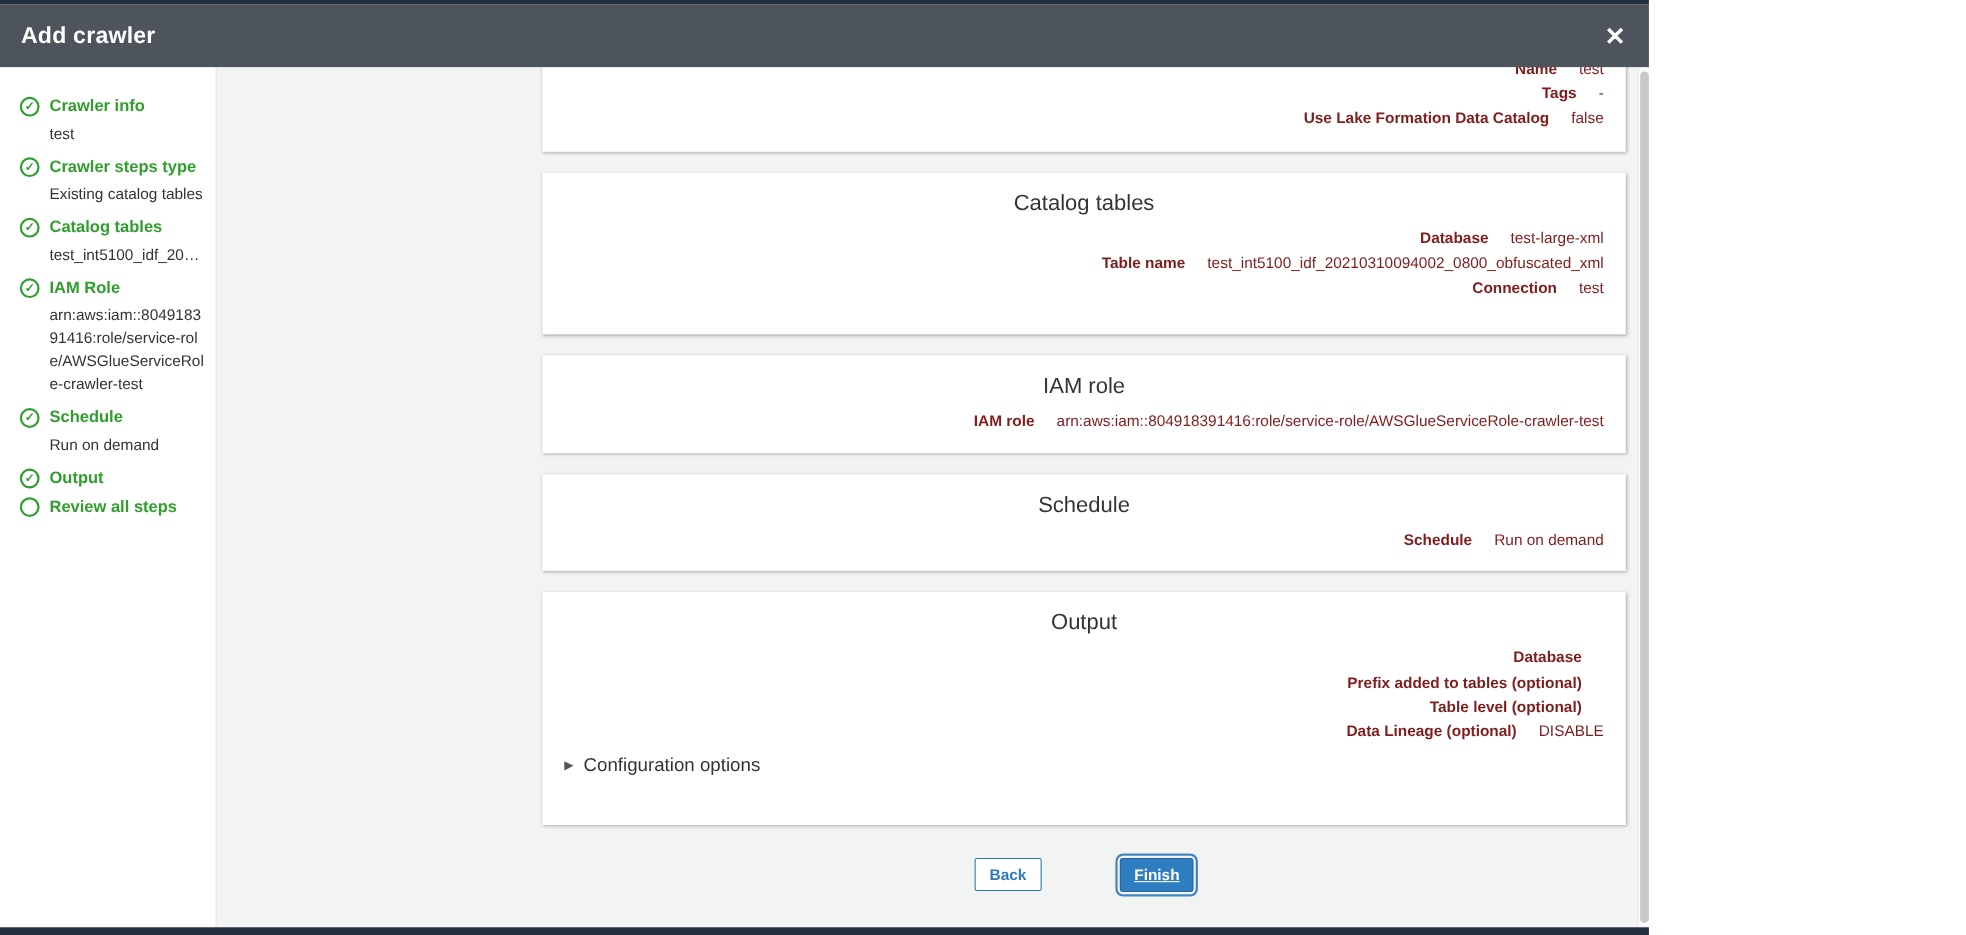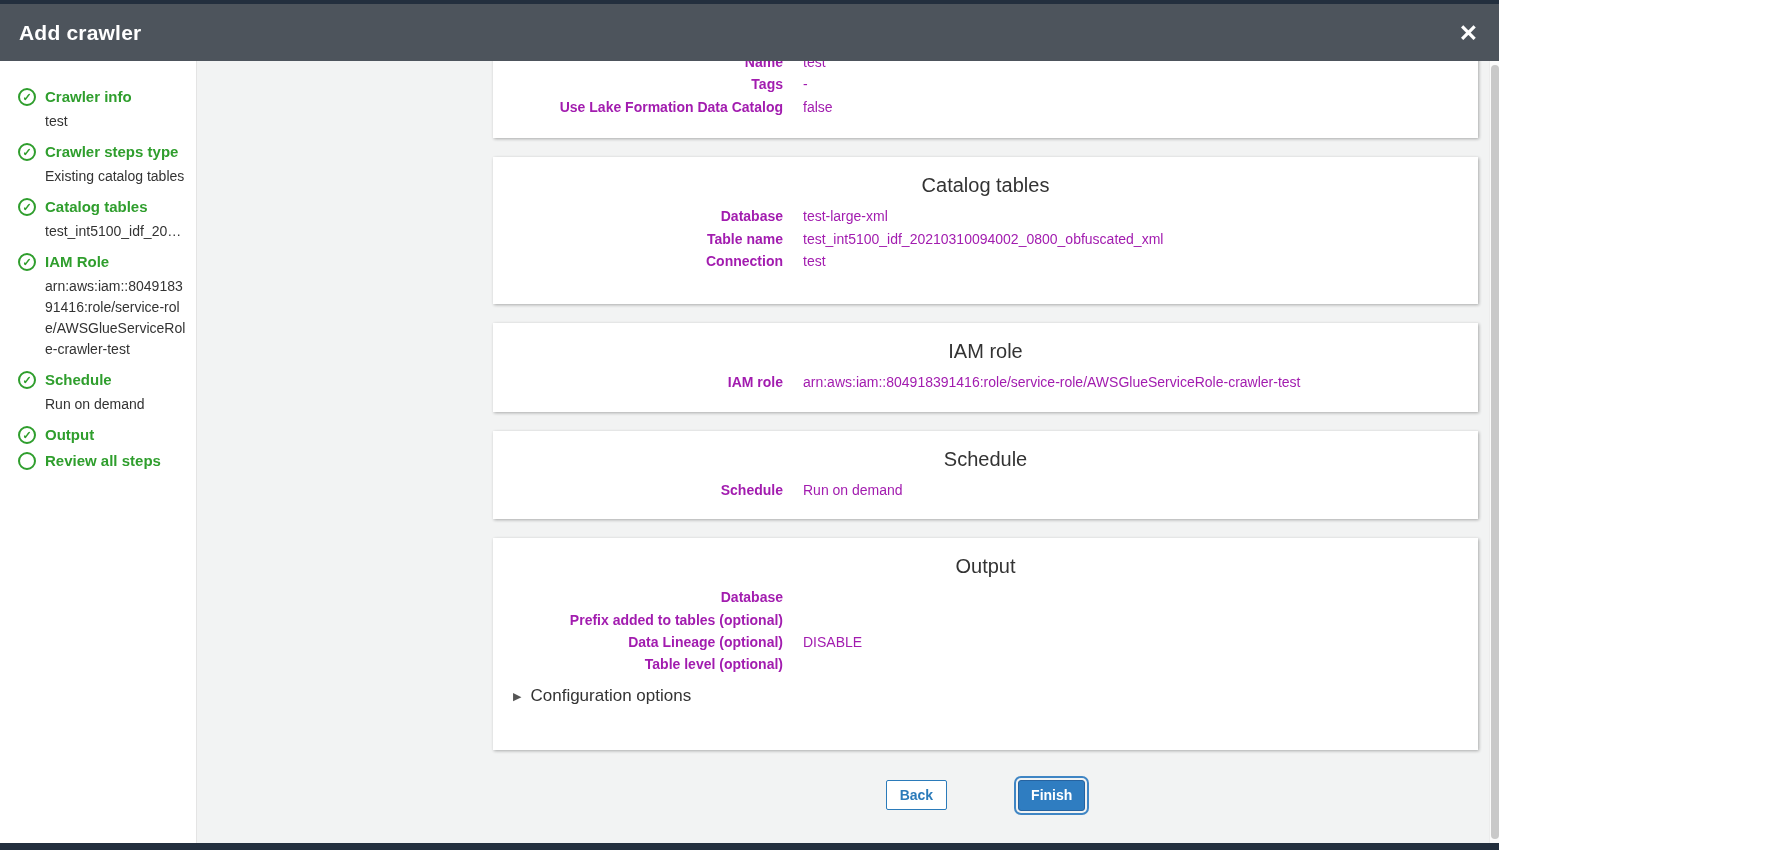--- a/index.html
+++ b/index.html
@@ -31,33 +31,33 @@
   .main { position:absolute; left:198px; top:61px; right:10px; bottom:7px; overflow:hidden; }
   .cards { width:985px; margin-left:295px; }
   .card { background:#ffffff; box-shadow:1px 1px 3px rgba(0,0,0,.3); padding:14px 20px 30px; margin-bottom:19px; }
   .card:nth-child(1) { margin-top:-40px; padding-top:30px; padding-bottom:20px; }
   .card:nth-child(2) { padding-bottom:32px; }
   .card:nth-child(3) { padding-bottom:18px; }
   .card:nth-child(4) { padding-bottom:18px; }
   .card:nth-child(5) { padding-bottom:42px; }
   .card-title { text-align:center; font-size:20px; font-weight:400; color:#333; line-height:28px; margin-bottom:6px; }
   .card-title:empty { display:none; }
-  .kv-row { display:flex; font-size:14px; line-height:22.4px; color:#a21caf; }
+  .kv-row { display:flex; font-size:14px; line-height:22.4px; color:#7f1d1d;justify-content:flex-end; }
   .kv-label { flex:none; width:270px; text-align:right; font-weight:bold; }
   .kv-value { margin-left:20px; white-space:nowrap; min-height:22.4px; }
   .expander { display:flex; align-items:center; margin-top:8px; line-height:24px; cursor:pointer; }
   .expander .tri { font-size:11px; color:#555; margin-right:9px; }
   .expander .ex-label { font-size:17px; color:#333; }
 
   
   .footer-actions { width:985px; margin-left:295px; margin-top:30px; display:flex; justify-content:center; align-items:center;gap:44px; }
   .btn { font-family:"Liberation Sans", sans-serif; font-size:14px; font-weight:bold; cursor:pointer; }
   .btn-back { height:30px; padding:0 13px; background:#ffffff; border:1px solid #2b7bba; color:#2b7bba; border-radius:2px; }
   .btn-finish { height:31px; padding:0 12px; background:#2f7dc1; border:1px solid #2663a0; color:#ffffff; border-radius:3px;
-                margin-left:27px; box-shadow:0 0 0 2px #f2f3f3, 0 0 0 4px #3f85c4; }
+                margin-left:27px; box-shadow:0 0 0 2px #f2f3f3, 0 0 0 4px #3f85c4;text-decoration:underline; }
 
   
   .scrollbar { position:absolute; right:0; top:61px; bottom:7px; width:10px; background:#fbfbfb; border-left:1px solid #ececec; z-index:20; }
   .scroll-thumb { position:absolute; left:1px; top:4px; bottom:4px; width:8px; background:#c9c9c9; border-radius:4px; cursor:pointer; }
 </style>
 </head>
 <body>
 
 <div class="stage">
   <div class="topbar"></div>
@@ -152,26 +152,26 @@
           <div class="card-title">Output</div>
           <div class="kv-row">
             <div class="kv-label">Database</div>
             <div class="kv-value"></div>
           </div>
           <div class="kv-row">
             <div class="kv-label">Prefix added to tables (optional)</div>
             <div class="kv-value"></div>
           </div>
           <div class="kv-row">
+            <div class="kv-label">Table level (optional)</div>
+            <div class="kv-value"></div>
+          </div>
+          <div class="kv-row">
             <div class="kv-label">Data Lineage (optional)</div>
             <div class="kv-value">DISABLE</div>
-          </div>
-          <div class="kv-row">
-            <div class="kv-label">Table level (optional)</div>
-            <div class="kv-value"></div>
           </div>
           <div class="expander">
             <span class="tri">▶</span>
             <span class="ex-label">Configuration options</span>
           </div>
         </div>
       </div>
     <div class="footer-actions">
       <button class="btn btn-back">Back</button>
       <button class="btn btn-finish">Finish</button>

